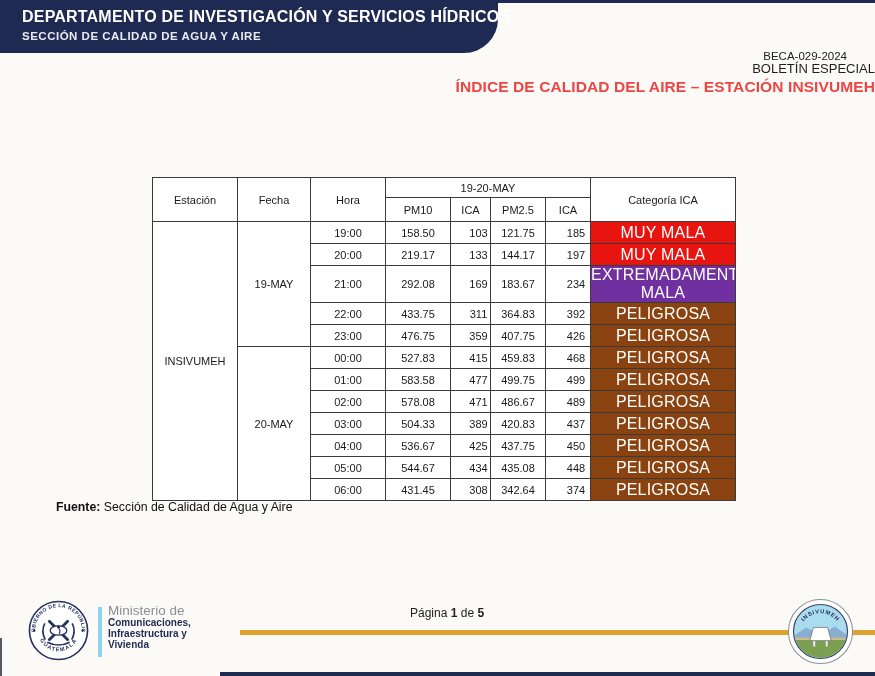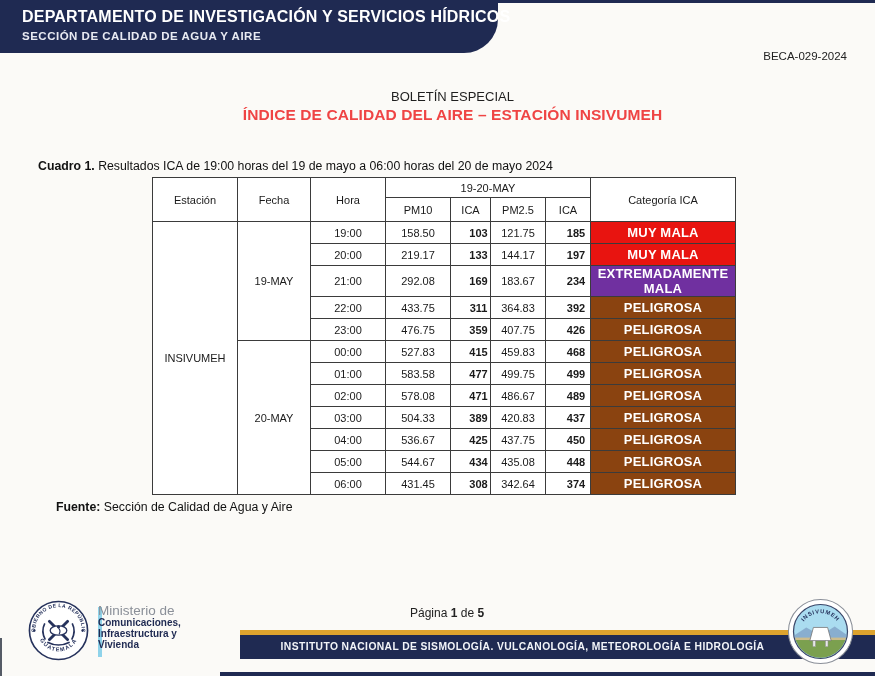--- a/index.html
+++ b/index.html
@@ -18,45 +18,45 @@
   .dept-banner {
     position:absolute; top:0; left:0; width:498px; height:53px;
     background:#1f2a52; border-bottom-right-radius:34px;
     padding:8px 0 0 22px; color:#fff;
   }
   .dept-line1 { font-size:16px; font-weight:700; letter-spacing:0.2px; white-space:nowrap; }
   .dept-line2 { font-size:11.5px; font-weight:700; letter-spacing:0.5px; color:#e8eaf2; margin-top:4px; }
   .doc-code { position:absolute; top:50px; right:28px; font-size:11.5px; color:#222; }
 
   
-  .titles { position:absolute; top:89px; left:30px; right:0; text-align:center; color:#1f1f1f; }
+  .titles { position:absolute; top:61px; left:30px; right:0; text-align:right; color:#1f1f1f; }
   .title-kicker { font-size:13px; }
   .title-main { font-size:15.5px; font-weight:700; color:#ef4444; margin-top:2px; letter-spacing:0.1px; }
   .title-date { font-size:12.5px; margin-top:2px; }
 
   
   .caption { position:absolute; left:38px; top:159px; font-size:12.3px; color:#111; }
   .caption b { font-weight:700; }
   .tbl-wrap { position:absolute; left:152px; top:177px; }
   table { border-collapse:collapse; table-layout:fixed; width:583px; border:1.5px solid #333; }
   th, td { border:1px solid #3b3b3b; font-size:11px; font-weight:400; text-align:center; vertical-align:middle; color:#1a1a1a; padding:0; overflow:hidden; }
   thead tr.hr1 th { height:20px; }
   thead tr.hr2 th { height:24px; }
   tbody td { height:22px; background:#fff; }
-  td.bold { font-weight:700;padding-left:16px; }
-  td.cat { color:#fff; font-weight:700; font-size:13px; letter-spacing:0.2px; }
+  td.bold { font-weight:400;padding-left:16px; }
+  td.cat { color:#fff; font-weight:400; font-size:16px; letter-spacing:0.2px; }
   th { background:#fff; }
 
   .source-line { position:absolute; left:38px; top:500px; font-size:12.3px; color:#111;padding-left:18px; }
   .source-line b { font-weight:700; }
 
   
   .seal { position:absolute; left:27px; top:599px; width:63px; height:63px; }
   .ministry-divider { position:absolute; left:98px; top:607px; width:4px; height:50px; background:#8fd3ea; }
-  .ministry { position:absolute; left:98px; top:604px; line-height:1.07; }
+  .ministry { position:absolute; left:108px; top:604px; line-height:1.07; }
   .ministry .m-top { font-size:13.5px; color:#8a8f98; }
   .ministry .m-bold { font-size:10px; font-weight:700; color:#1f2a52; }
   .page-indicator { position:absolute; left:410px; top:606px; font-size:12px; color:#222; }
   .page-indicator b { font-weight:700; }
   .gold-stripe { position:absolute; left:240px; top:630px; right:0; height:5px; background:#dda32e; }
   .institute-bar {
     position:absolute; left:240px; top:635px; right:0; height:24px; background:#1f2a52;
     color:#f2f4f8; font-size:10.3px; font-weight:700; letter-spacing:0.4px;
     line-height:24px; text-align:center; padding-right:70px; white-space:nowrap;
   }
@@ -72,23 +72,20 @@
     <div class="dept-line1">DEPARTAMENTO DE INVESTIGACIÓN Y SERVICIOS HÍDRICOS</div>
     <div class="dept-line2">SECCIÓN DE CALIDAD DE AGUA Y AIRE</div>
   </div>
   <div class="doc-code">BECA-029-2024</div>
 
   <div class="titles">
     <div class="title-kicker">BOLETÍN ESPECIAL</div>
     <div class="title-main">ÍNDICE DE CALIDAD DEL AIRE – ESTACIÓN INSIVUMEH</div>
   </div>
 
-  <div class="caption">
-    <b>Cuadro 1.</b><span> Resultados ICA de 19:00 horas del 19 de mayo a 06:00 horas del 20 de mayo 2024</span>
-  </div>
 
   <div class="tbl-wrap">
     <table>
       <colgroup>
         <col style="width:85px">
           <col style="width:73px">
           <col style="width:75px">
         <col style="width:65px">
           <col style="width:40px">
           <col style="width:55px">
@@ -253,21 +250,20 @@
   </div>
 
   <div class="page-indicator">
     <span>Página</span>
     <b>1</b>
     <span>de</span>
     <b>5</b>
   </div>
 
   <div class="gold-stripe"></div>
-  <div class="institute-bar">INSTITUTO NACIONAL DE SISMOLOGÍA. VULCANOLOGÍA, METEOROLOGÍA E HIDROLOGÍA</div>
 
   <svg class="insivumeh-logo" viewBox="0 0 66 66">
     <circle cx="33" cy="33" r="31.6" fill="#ffffff" stroke="#8a8f98" stroke-width="1"></circle>
     <circle cx="33" cy="33" r="26.6" fill="#aadcf0" stroke="#3a4668" stroke-width="1.2"></circle>
     <defs>
       <clipPath id="logoClip">
           <circle cx="33" cy="33" r="25.8"></circle>
         </clipPath>
       <path id="logoArc" d="M 13,31 A 20.5,20.5 0 0 1 53,31"></path>
     </defs>

